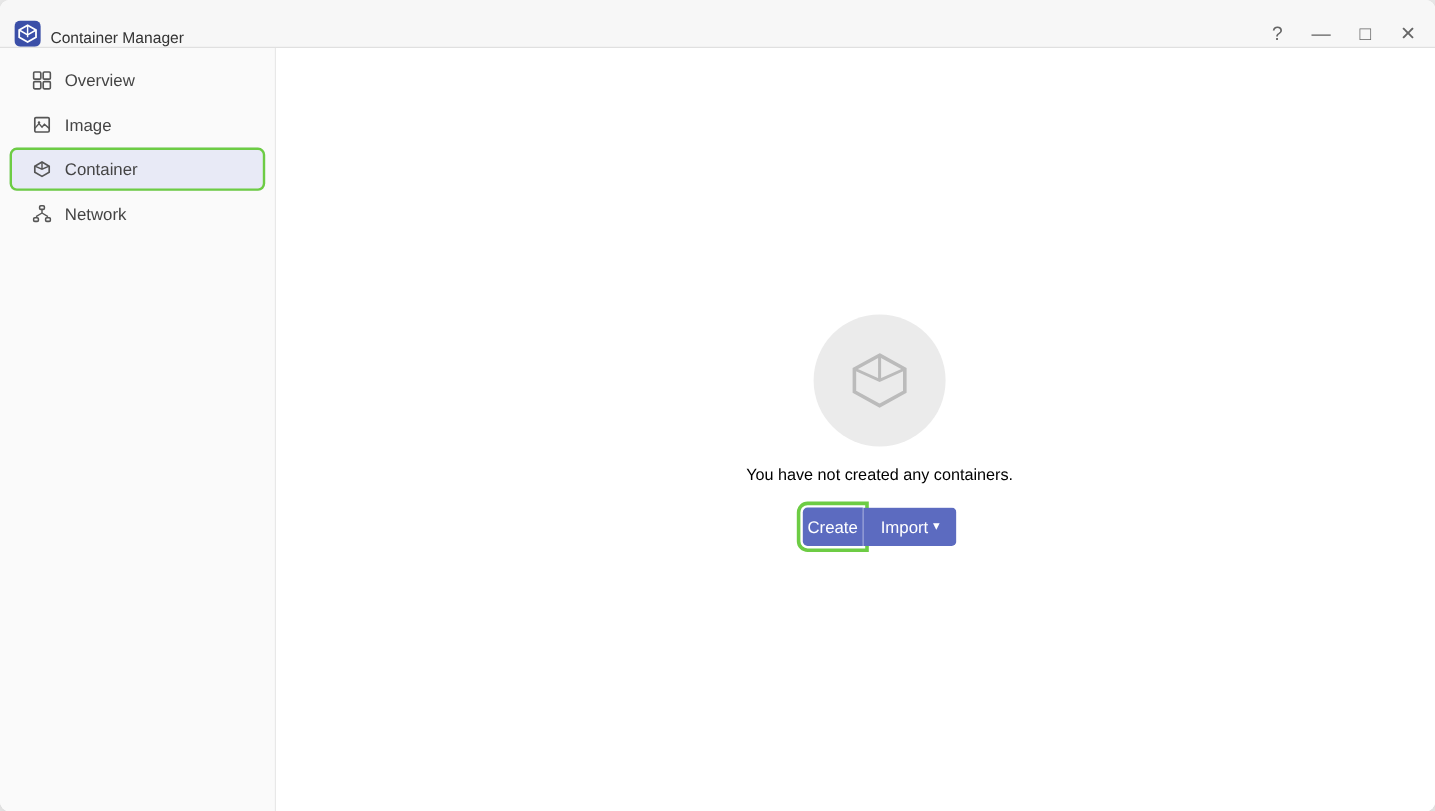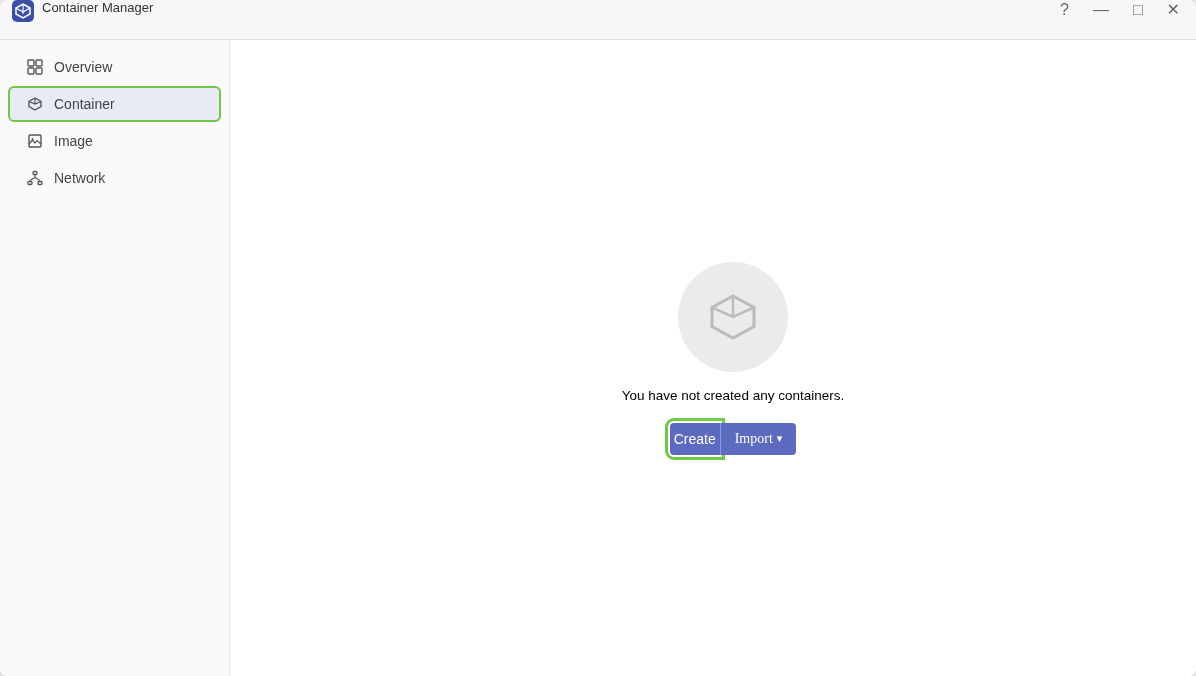--- a/index.html
+++ b/index.html
@@ -24,21 +24,21 @@
       flex-direction: column;
       overflow: hidden;
     }
 
     
     .title-bar {
       height: 40px;
       background: #f7f7f7;
       border-bottom: 1px solid #e0e0e0;
       display: flex;
-      align-items: flex-start;
+      align-items: flex-end;
       padding: 0 12px;
       flex-shrink: 0;
     }
 
     .title-bar-icon {
       width: 22px;
       height: 22px;
       margin-right: 8px;
       flex-shrink: 0;
     }
@@ -169,21 +169,20 @@
       color: #fff;
       border: none;
       border-left: 1px solid rgba(255,255,255,0.3);
       border-radius: 0 4px 4px 0;
       padding: 8px 14px;
       font-size: 14px;
       cursor: pointer;
       display: flex;
       align-items: center;
       gap: 4px;
-      font-family: Liberation Serif, serif;
     }
 
     
     svg { display: block; }
   </style>
 </head>
 <body>
 
 <div class="window">
 
@@ -214,39 +213,39 @@
             <rect x="1" y="1" width="6" height="6" rx="1" stroke="#555" stroke-width="1.4"></rect>
             <rect x="9" y="1" width="6" height="6" rx="1" stroke="#555" stroke-width="1.4"></rect>
             <rect x="1" y="9" width="6" height="6" rx="1" stroke="#555" stroke-width="1.4"></rect>
             <rect x="9" y="9" width="6" height="6" rx="1" stroke="#555" stroke-width="1.4"></rect>
           </svg>
         </span>
         <span class="sidebar-item-label">Overview</span>
       </div>
 
 
-      <div class="sidebar-item active-highlight">
-        <span class="sidebar-item-icon">
-          <svg width="16" height="16" viewBox="0 0 16 16" fill="none">
-            <path d="M8 2L14 5.5v5L8 14 2 10.5v-5L8 2z" stroke="#555" stroke-width="1.4"></path>
-            <path d="M8 2v6M14 5.5L8 8 2 5.5" stroke="#555" stroke-width="1.2"></path>
-          </svg>
-        </span>
-        <span class="sidebar-item-label">Container</span>
-      </div>
-
       <div class="sidebar-item">
         <span class="sidebar-item-icon">
           <svg width="16" height="16" viewBox="0 0 16 16" fill="none">
             <path d="M2 3a1 1 0 011-1h10a1 1 0 011 1v10a1 1 0 01-1 1H3a1 1 0 01-1-1V3z" stroke="#555" stroke-width="1.4"></path>
             <path d="M2 11l3.5-4 2.5 3 2-2.5L14 11" stroke="#555" stroke-width="1.2"></path>
             <circle cx="5.5" cy="6" r="1" fill="#555"></circle>
           </svg>
         </span>
         <span class="sidebar-item-label">Image</span>
+      </div>
+
+      <div class="sidebar-item active-highlight">
+        <span class="sidebar-item-icon">
+          <svg width="16" height="16" viewBox="0 0 16 16" fill="none">
+            <path d="M8 2L14 5.5v5L8 14 2 10.5v-5L8 2z" stroke="#555" stroke-width="1.4"></path>
+            <path d="M8 2v6M14 5.5L8 8 2 5.5" stroke="#555" stroke-width="1.2"></path>
+          </svg>
+        </span>
+        <span class="sidebar-item-label">Container</span>
       </div>
 
 
       <div class="sidebar-item">
         <span class="sidebar-item-icon">
           <svg width="16" height="16" viewBox="0 0 16 16" fill="none">
             <rect x="6" y="1.5" width="4" height="3" rx="1" stroke="#555" stroke-width="1.3"></rect>
             <rect x="1" y="11.5" width="4" height="3" rx="1" stroke="#555" stroke-width="1.3"></rect>
             <rect x="11" y="11.5" width="4" height="3" rx="1" stroke="#555" stroke-width="1.3"></rect>
             <path d="M8 4.5v3M8 7.5L3 10.5M8 7.5L13 10.5" stroke="#555" stroke-width="1.2"></path>

